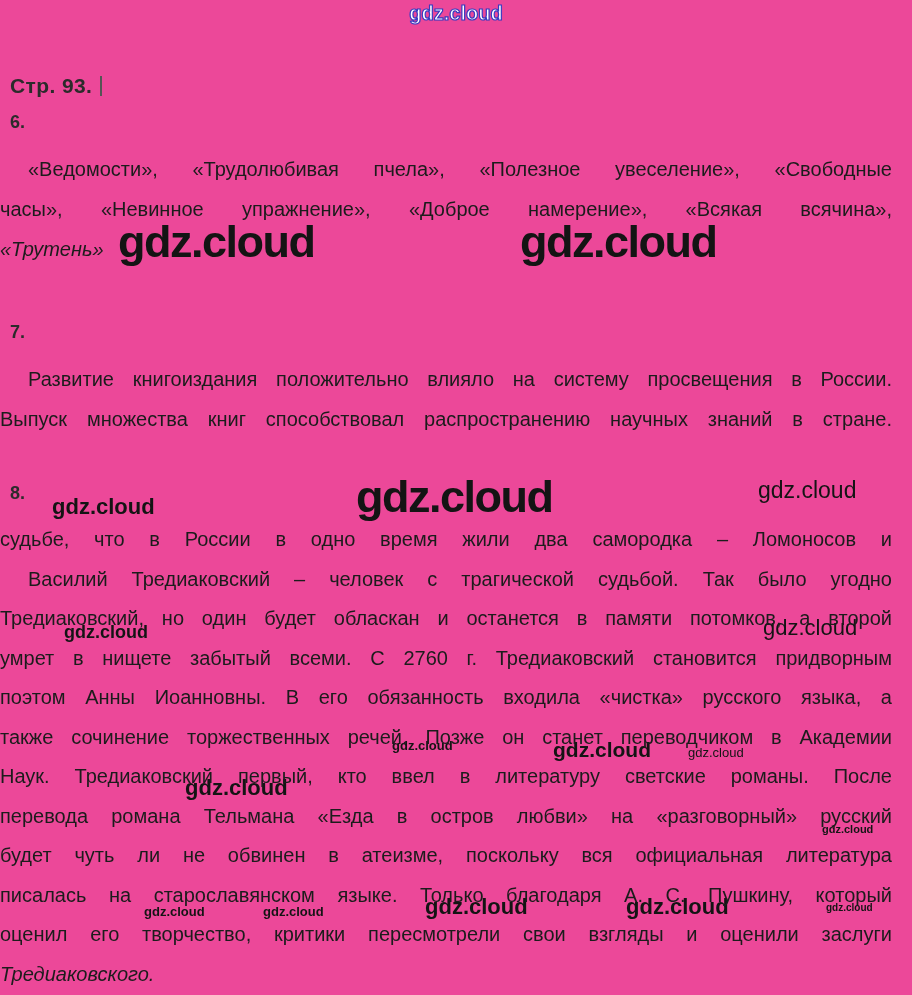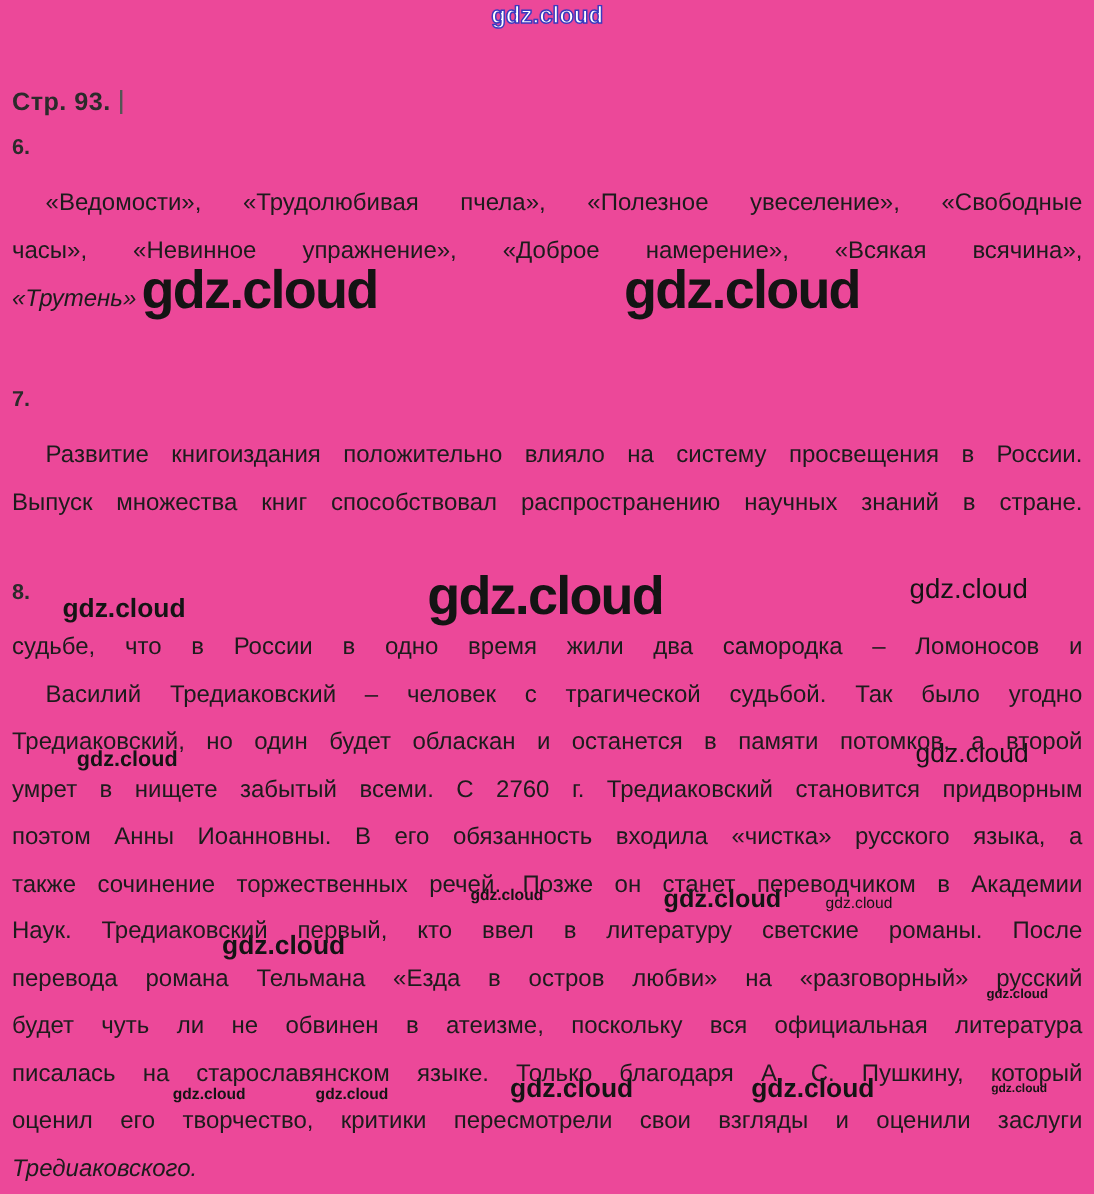--- a/index.html
+++ b/index.html
@@ -48,21 +48,21 @@
     margin-left:8px; vertical-align:-3px;
   }
 
   
   .sec-num {
     position:absolute; left:10px;
     font-size:18px; font-weight:700; color:#2b2b2b;
   }
   #num6 { top:112px; } #num7 { top:322px; } #num8 { top:483px; }
 
-  .para { position:absolute; left:10px; width:892px; font-size:20px; color:#1c1c1c; }
+  .para { position:absolute; left:0; width:892px; font-size:20px; color:#1c1c1c; }
   #para6 { top:149px; } #para7 { top:359px; } #para8 { top:520px; }
 
   .tl { height:40px; line-height:40px; text-align:justify; text-align-last:justify; }
   #para8 .tl { height:39.5px; line-height:39.5px; }
   .tl.ind  { text-indent:28px; }
   .tl.left { text-align-last:left;font-style:italic; }
 </style>
 </head>
 <body>
 

